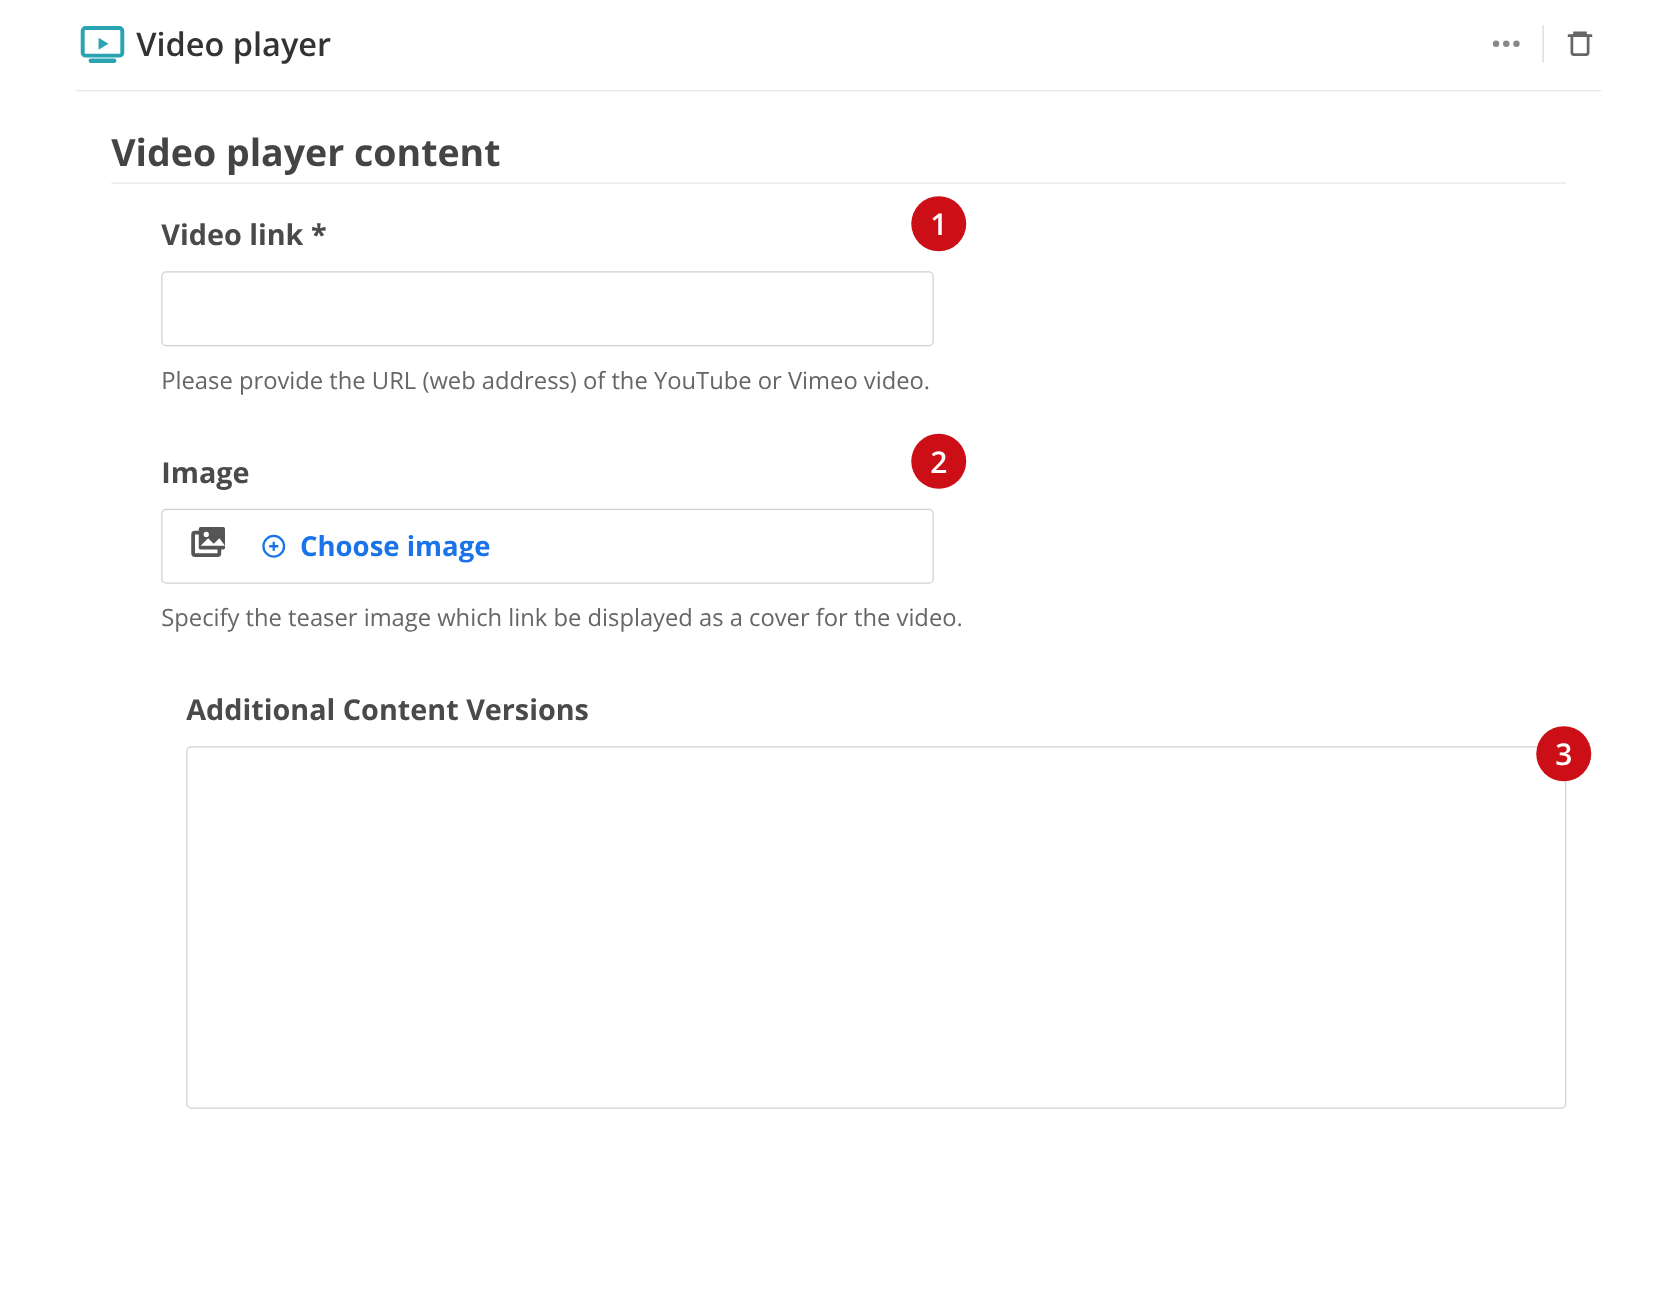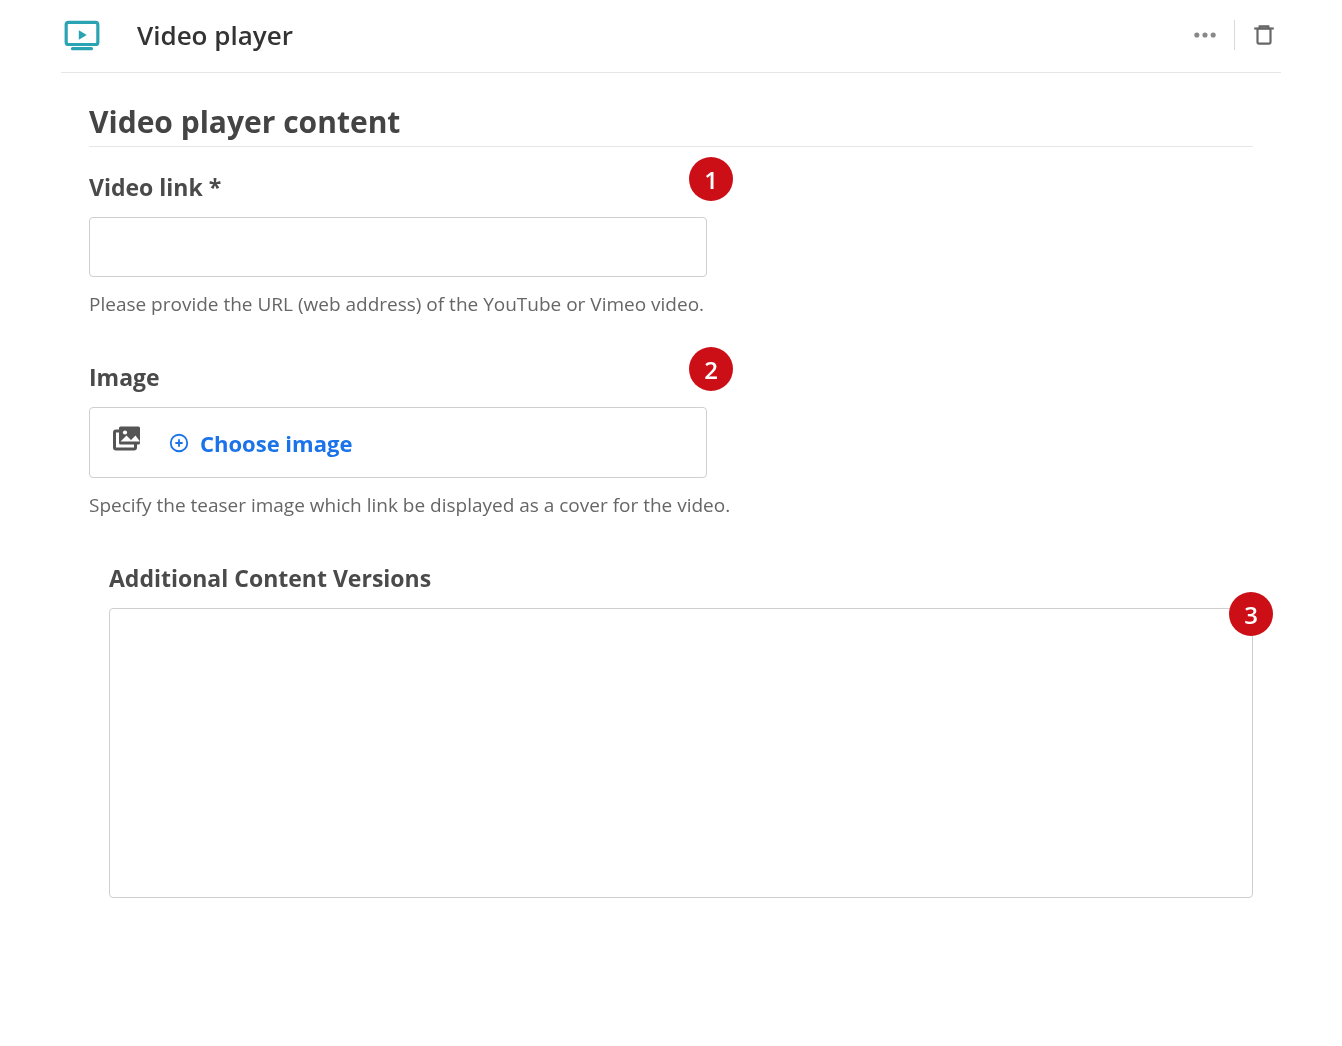--- a/index.html
+++ b/index.html
@@ -19,21 +19,21 @@
   .panel-header {
     display: flex;
     align-items: center;
     justify-content: space-between;
     padding: 6px 2px 18px 2px;
     border-bottom: 1px solid #e6e6e6;
   }
   .panel-header-left {
     display: flex;
     align-items: center;
-    gap: 36px;
+    gap: 8px;
   }
   .panel-title {
     font-size: 26px;
     font-weight: 600;
     color: #333;
   }
   .panel-actions {
     display: flex;
     align-items: center;
     gap: 14px;
@@ -58,21 +58,21 @@
   }
   .section-header {
     font-size: 30px;
     font-weight: 700;
     color: #444;
     padding-bottom: 4px;
     border-bottom: 1px solid #e6e6e6;
     margin-bottom: 24px;
   }
 
-  .field { margin-bottom: 44px; position: relative; }
+  .field { margin-bottom: 44px; position: relative; margin-left: 40px; }
   .field-label {
     font-size: 23px;
     font-weight: 700;
     color: #4a4a4a;
     margin-bottom: 14px;
     display: block;
   }
   .field-help {
     font-size: 19px;
     color: #666;
@@ -85,21 +85,21 @@
     border: 1px solid #cfcfcf;
     border-radius: 4px;
     font-size: 20px;
     padding: 0 14px;
     outline: none;
     background: #fff;
   }
 
   .image-picker {
     width: 618px;
-    height: 71px;
+    height: 60px;
     border: 1px solid #cfcfcf;
     border-radius: 4px;
     display: flex;
     align-items: center;
     gap: 22px;
     padding: 0 20px;
     background: #fff;
   }
   .choose-link {
     display: inline-flex;

